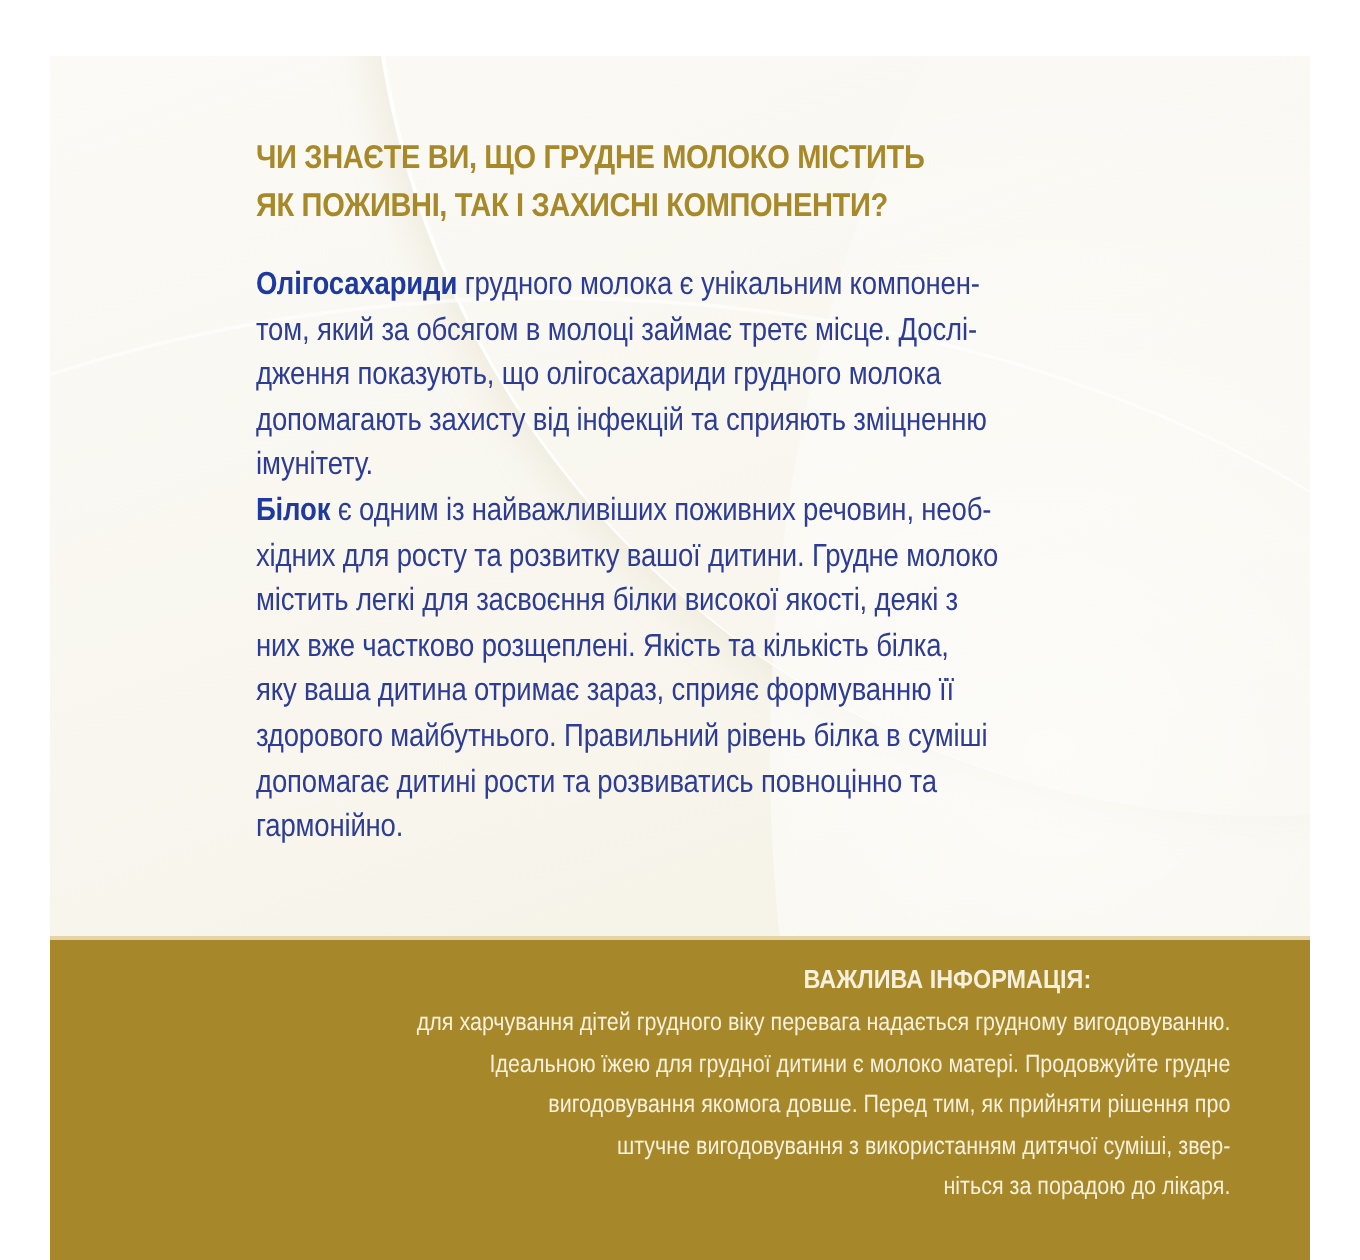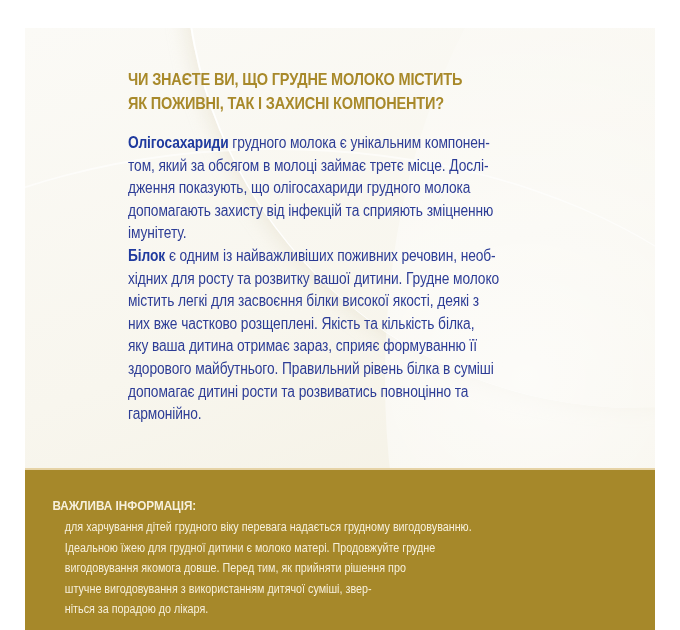--- a/index.html
+++ b/index.html
@@ -40,21 +40,21 @@
       transform: scaleX(0.86); transform-origin: left top; width: 535px; letter-spacing: -0.1px;
     }
     .para b { color: #1f3a9e; font-weight: bold; }
     .p1 { margin-top: 17px; }
     .p2 { margin-top: 0px; }
     .band {
       position: absolute; left: 0; top: 440px; width: 630px; height: 190px;
       background: #a6882a; border-top: 2px solid #e6d3a6;
     }
     .band-inner {
-      position: absolute; left: 0; top: 26px; width: 548px; text-align: left; color: #f7f0dc;
+      position: absolute; left: 0; top: 10px; width: 548px; text-align: right; color: #f7f0dc;
     }
     .band-title {
       font-weight: bold; font-size: 13px; line-height: 19px; transform: scaleX(0.9);
     }
     .band-text {
       margin: 2px auto 0; font-size: 12.5px; line-height: 20.5px; width: 640px;
       transform: scaleX(0.86); transform-origin: center top; margin-left: -5px;
     }
     .band-text span { display: block; }
   </style>

